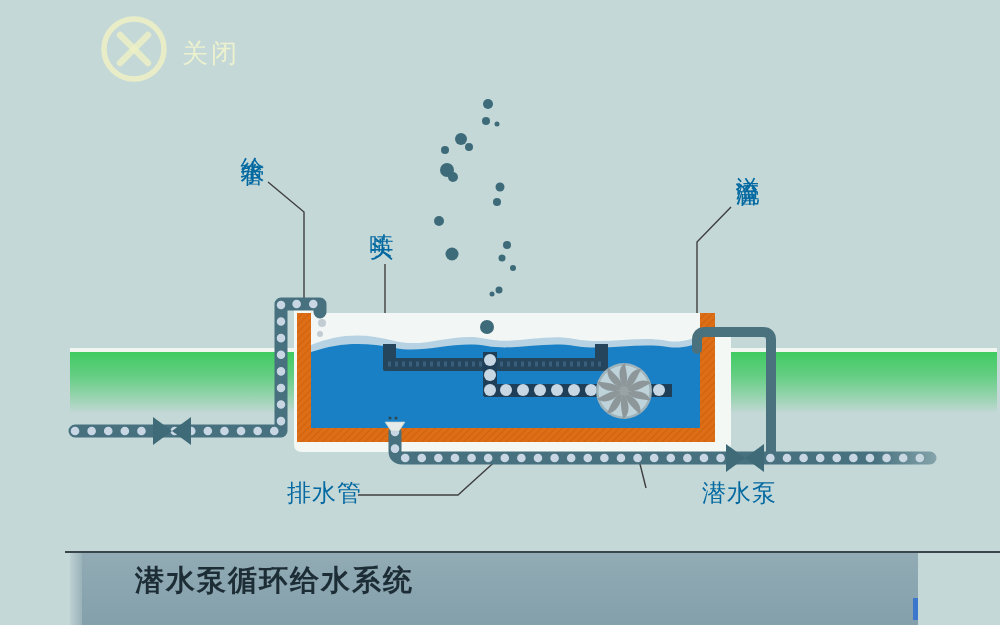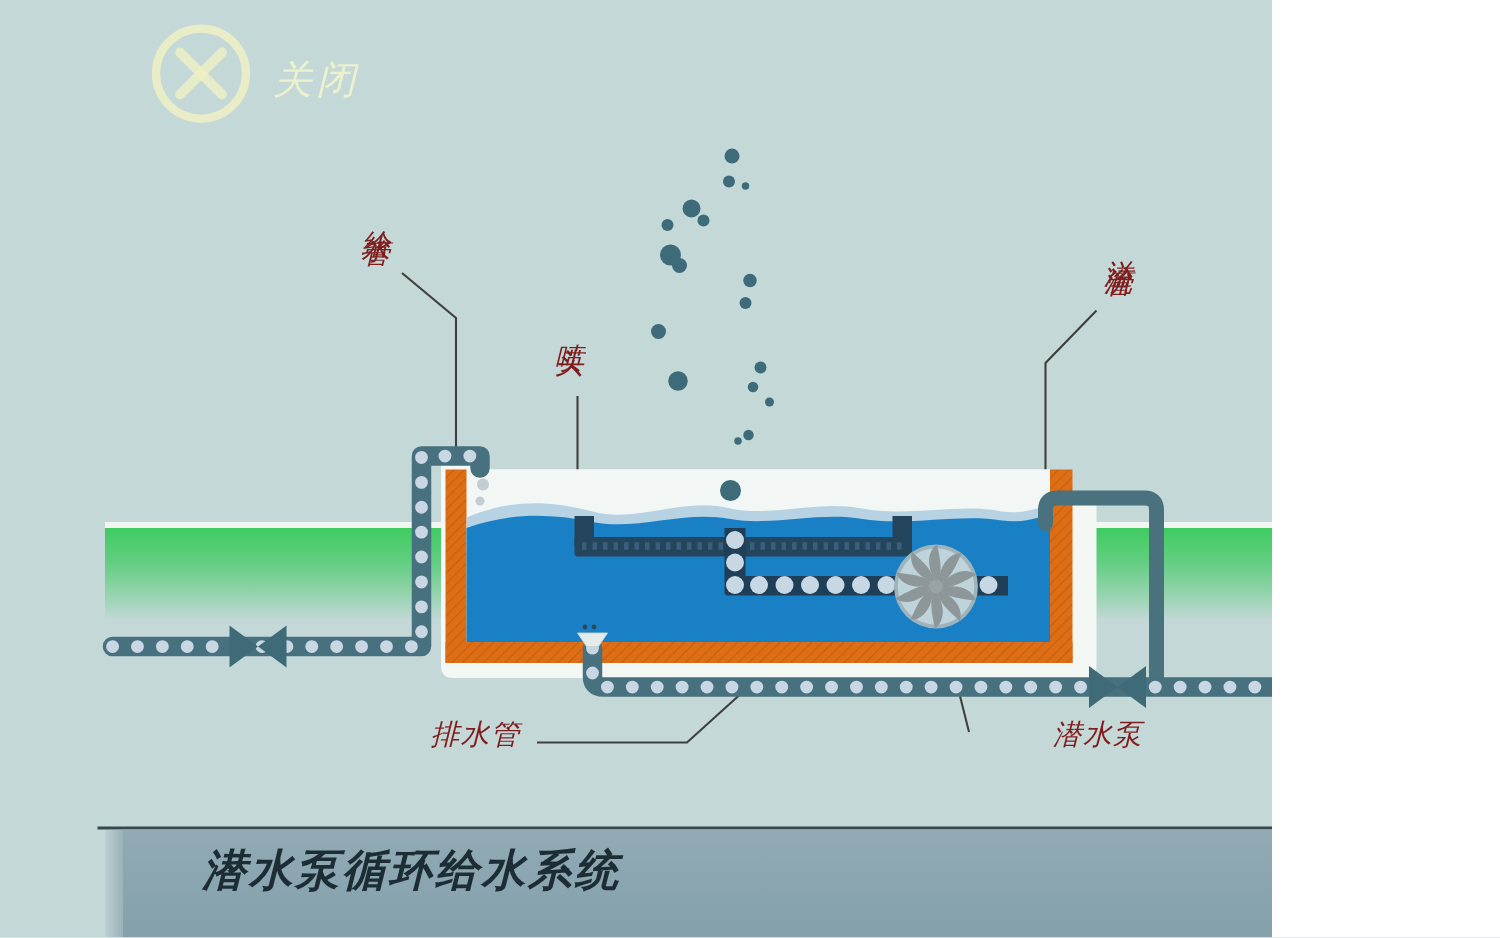--- a/index.html
+++ b/index.html
@@ -1,33 +1,32 @@
 <!DOCTYPE html>
 <html><head>
 <meta charset="utf-8">
 <style>
   html,body { margin:0; padding:0; }
   .stage {
-    position:relative; width:848px; height:625px;
+    position:relative; width:1000px; height:625px;
     background:#c5d8d8; overflow:hidden;
     font-family:"Liberation Sans", sans-serif;
-    font-style:italic;
   }
   .diagram-svg { position:absolute; left:0; top:0; }
   
   .close-wrap { position:absolute; left:100px; top:12px; width:190px; height:78px; cursor:pointer; }
   .close-icon-svg { position:absolute; left:0; top:0; }
   .close-label {
     position:absolute; left:82px; top:24px;
     font-size:26px; color:rgba(239,243,205,0.92); letter-spacing:3px;
     font-family:"Liberation Sans", sans-serif;
   }
   
   .lbl {
-    position:absolute; color:#7f1d1d; font-size:19px; line-height:1.02;
+    position:absolute; color:#0369a1; font-size:24px; line-height:1.02;
     font-family:"Liberation Serif", serif; white-space:nowrap;
   }
   .lbl.vert { writing-mode:vertical-rl; text-orientation:upright; letter-spacing:3px; }
   .lbl-supply   { left:240px; top:138px; }
   .lbl-spray    { left:369px; top:214px; }
   .lbl-overflow { left:735px; top:158px; }
   .lbl-drain    { left:287px; top:481px; letter-spacing:1px; }
   .lbl-pump     { left:654px; top:481px; letter-spacing:1px;margin-left:48px; }
   
   .band-line { position:absolute; left:65px; top:551px; width:935px; height:2px; background:#39474d; }

